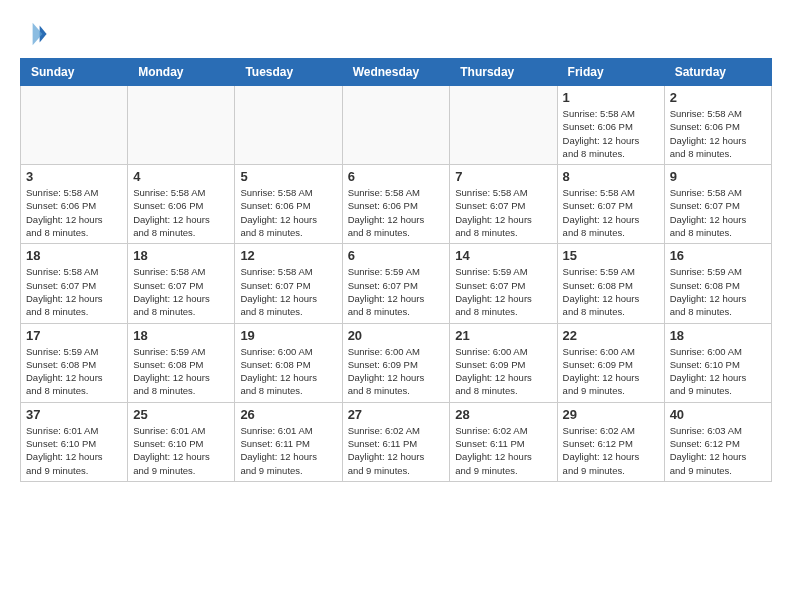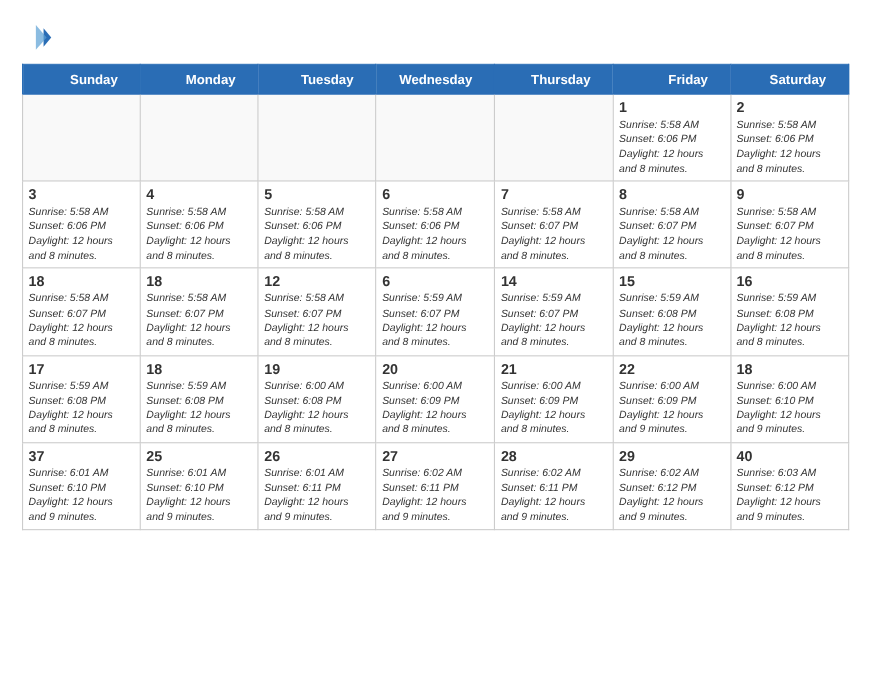--- a/index.html
+++ b/index.html
@@ -39,22 +39,22 @@
     }
     .calendar {
       width: 100%;
       border-collapse: collapse;
     }
     .calendar thead tr th {
       background: #2a6db5;
       color: #fff;
       font-size: 12px;
       font-weight: bold;
-      padding: 6px 20px;
-      text-align: right;
+      padding: 6px 10px;
+      text-align: left;
       border: 1px solid #2a6db5;
     }
     .calendar tbody tr td {
       border: 1px solid #ccc;
       vertical-align: top;
       padding: 4px 5px;
       font-size: 10px;
       color: #333;
       background: #fff;
       width: 108px;
@@ -66,21 +66,20 @@
     .day-num {
       font-size: 13px;
       font-weight: bold;
       display: block;
       margin-bottom: 2px;
     }
     .day-info {
       font-size: 9.5px;
       line-height: 1.4;
       color: #333;
-      font-style: italic;
     }
   </style>
 </head>
 <body>
 
 <div class="header">
   <div class="logo">
     <svg class="logo-icon" viewBox="0 0 40 40">
       <polygon points="28,8 38,20 28,32" fill="#2a6db5"></polygon>
       <polygon points="18,4 32,20 18,36" fill="#5a9fd4" opacity="0.7"></polygon>

